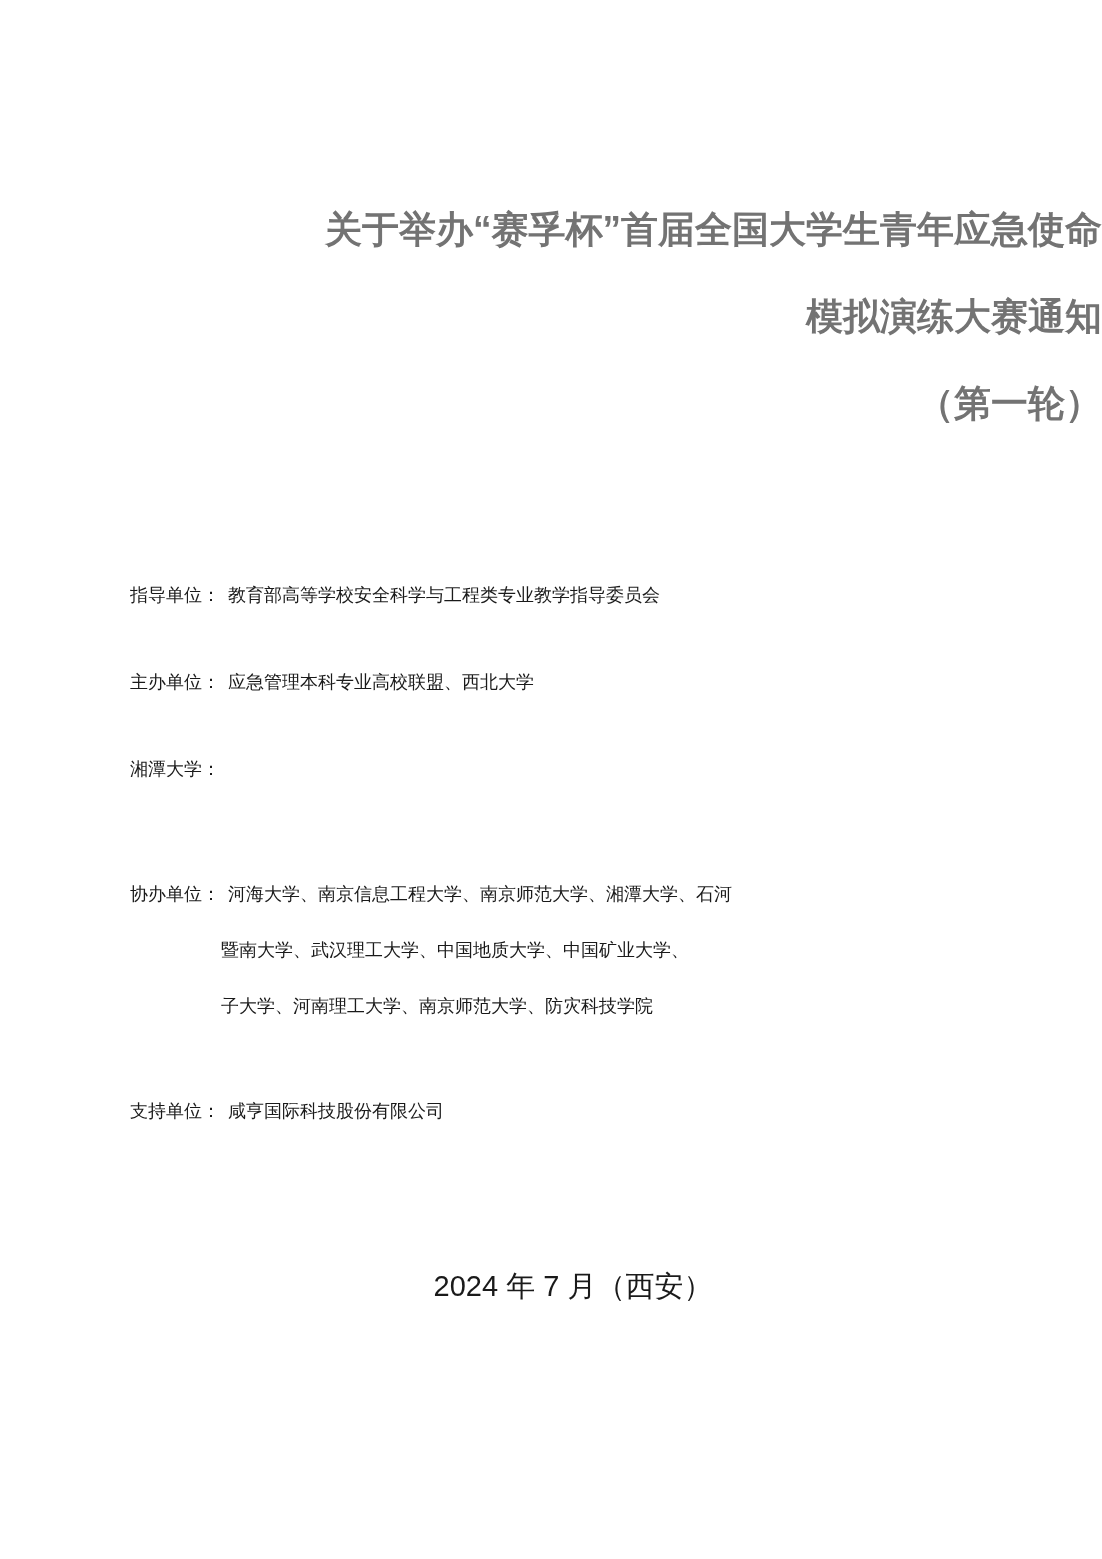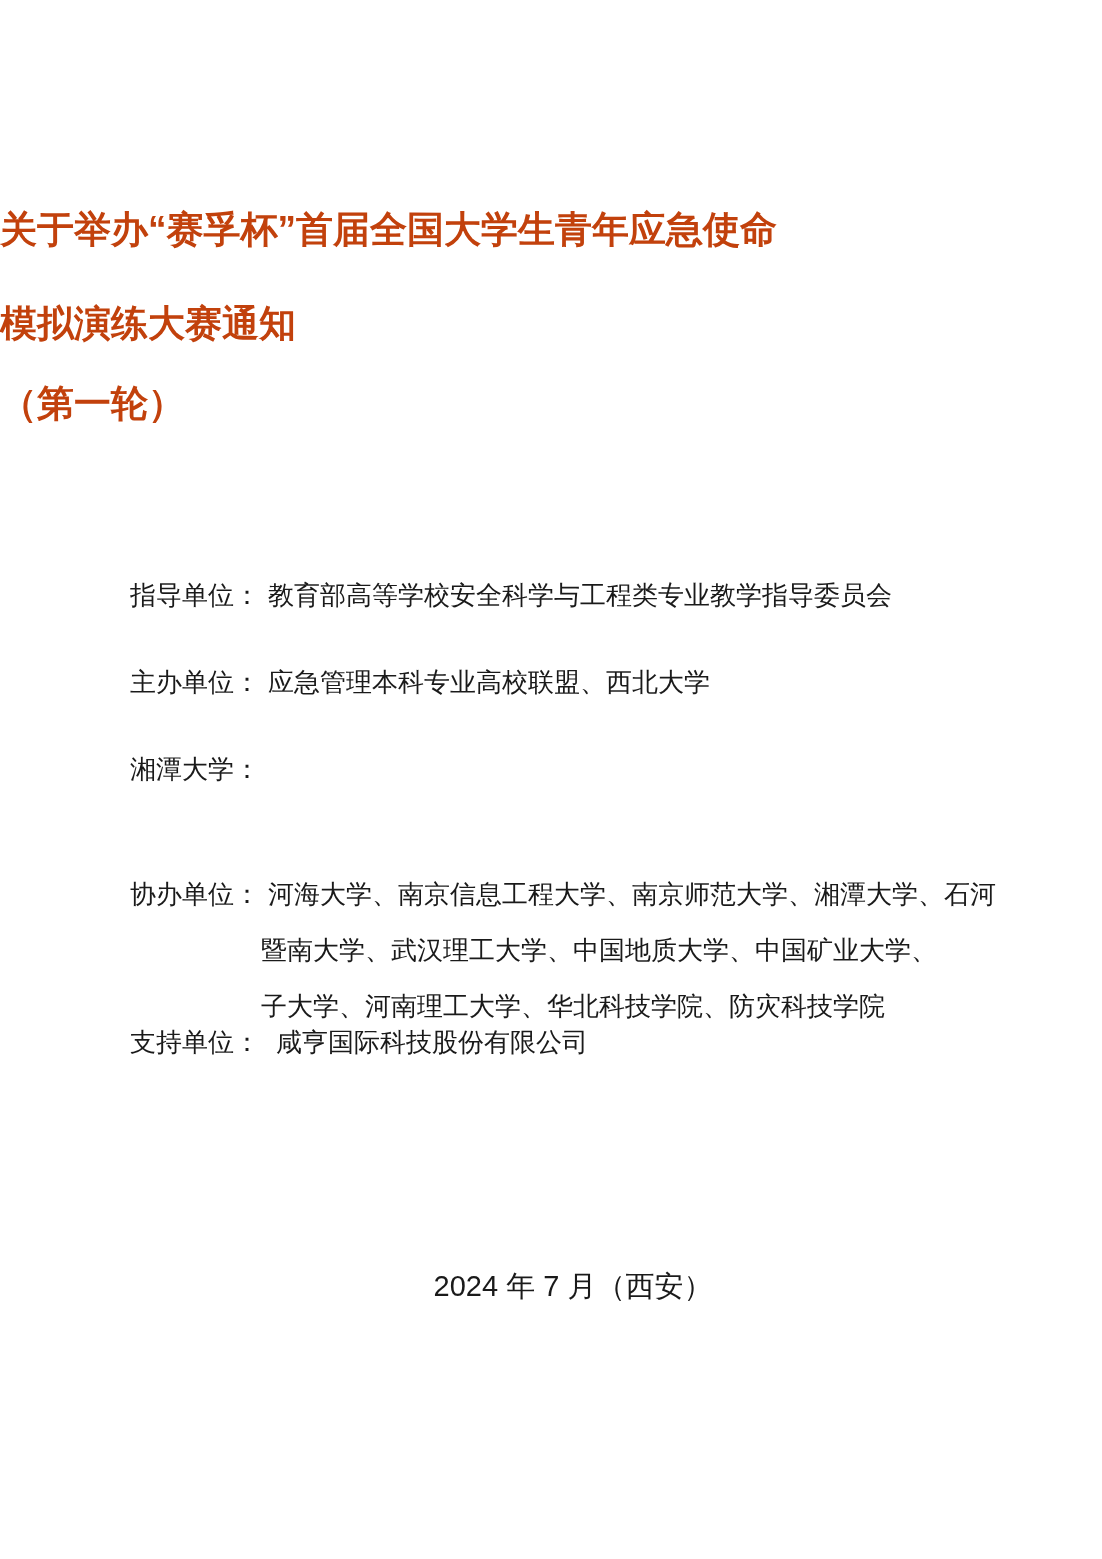--- a/index.html
+++ b/index.html
@@ -13,44 +13,44 @@
     height: 1559px;
     background: #ffffff;
     color: #1a1a1a;
     font-family: "Liberation Sans", "DejaVu Sans", sans-serif;
     overflow: hidden;
   }
   .title-line {
     position: absolute;
     left: 0;
     width: 100%;
-    text-align: left;
+    text-align: right;
     font-weight: 700;
     font-size: 37px;
     line-height: 46px;
-    color: #c2410c;
+    color: #737373;
   }
   .title-line-1 { top: 207px; }
-  .title-line-2 { top: 301px; }
+  .title-line-2 { top: 294px; }
   .title-line-3 { top: 381px; }
 
   .org-row {
     position: absolute;
     left: 130px;
     display: flex;
     align-items: flex-start;
-    font-size: 26px;
+    font-size: 18px;
     line-height: 34px;
     color: #1a1a1a;
   }
   .org-row-1 { top: 578px; }
   .org-row-2 { top: 665px; }
   .org-row-3 { top: 752px; }
   .org-row-4 { top: 877px; }
-  .org-row-5 { top: 1025px; gap: 8px; }
+  .org-row-5 { top: 1094px; }
 
   .org-label {
     flex: none;
     white-space: nowrap;
     margin-right: 8px;
   }
   .org-content {
     white-space: nowrap;
   }
   .collab-lines {
@@ -97,21 +97,21 @@
 
   <div class="org-row org-row-3">
     <span class="org-label">湘潭大学：</span>
   </div>
 
   <div class="org-row org-row-4">
     <span class="org-label">协办单位：</span>
     <span class="org-content collab-lines">
       <span class="collab-line">河海大学、南京信息工程大学、南京师范大学、湘潭大学、石河</span>
       <span class="collab-line">暨南大学、武汉理工大学、中国地质大学、中国矿业大学、</span>
-      <span class="collab-line">子大学、河南理工大学、华北科技学院、防灾科技学院</span>
+      <span class="collab-line">子大学、河南理工大学、南京师范大学、防灾科技学院</span>
     </span>
   </div>
 
   <div class="org-row org-row-5">
     <span class="org-label">支持单位：</span>
     <span class="org-content">咸亨国际科技股份有限公司</span>
   </div>
 
   <div class="date-line">2024 年 7 月（西安）</div>
 

